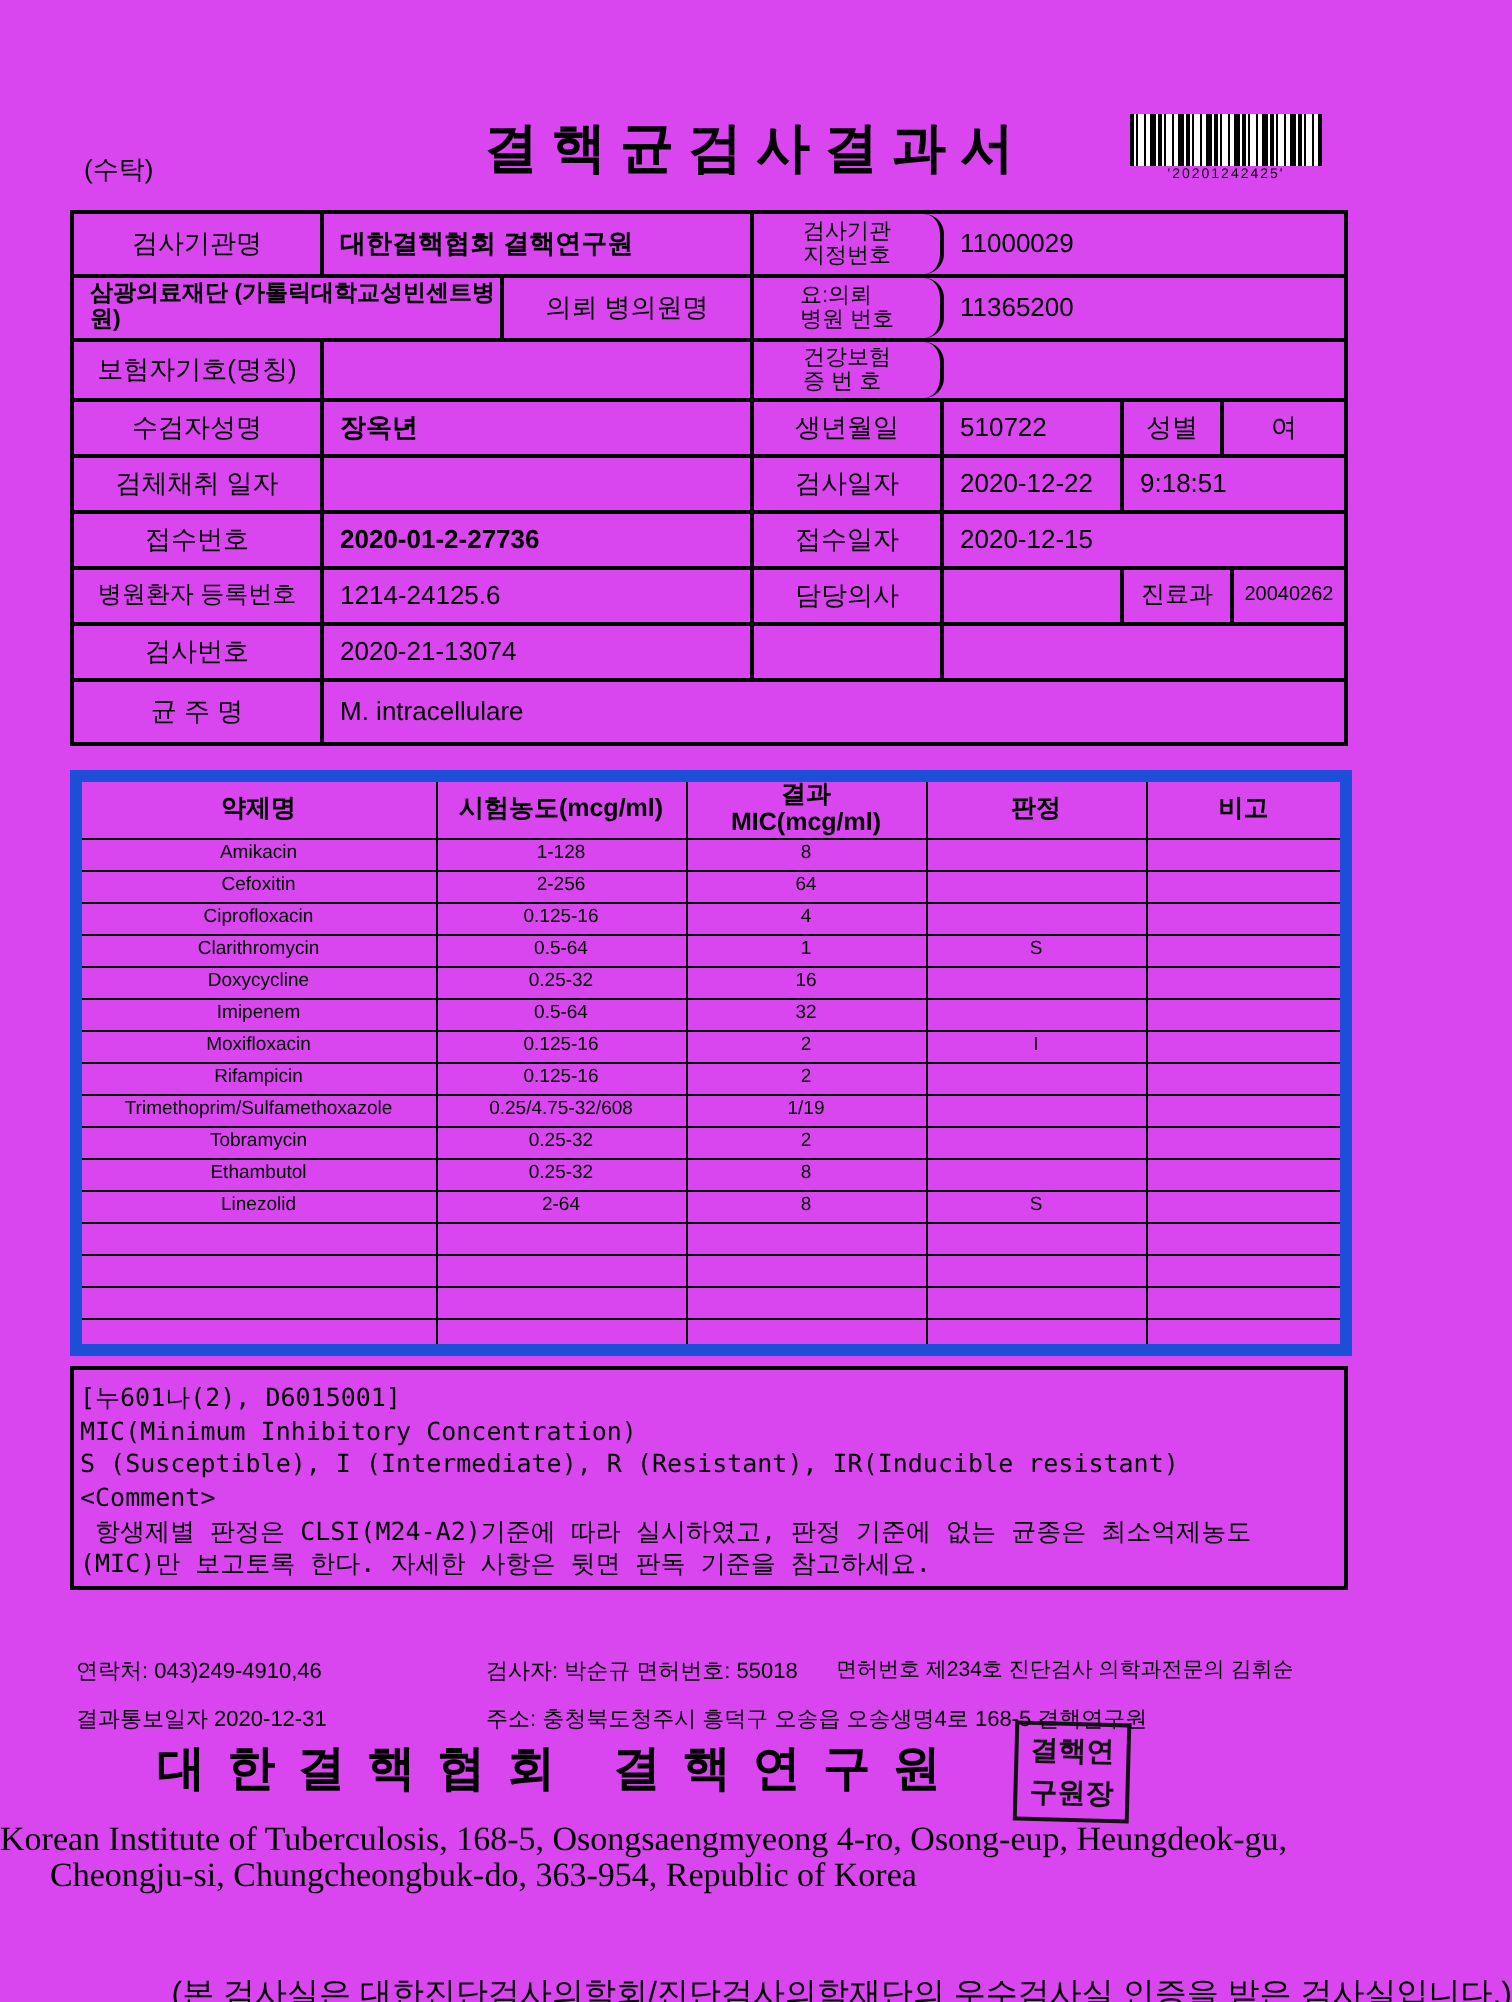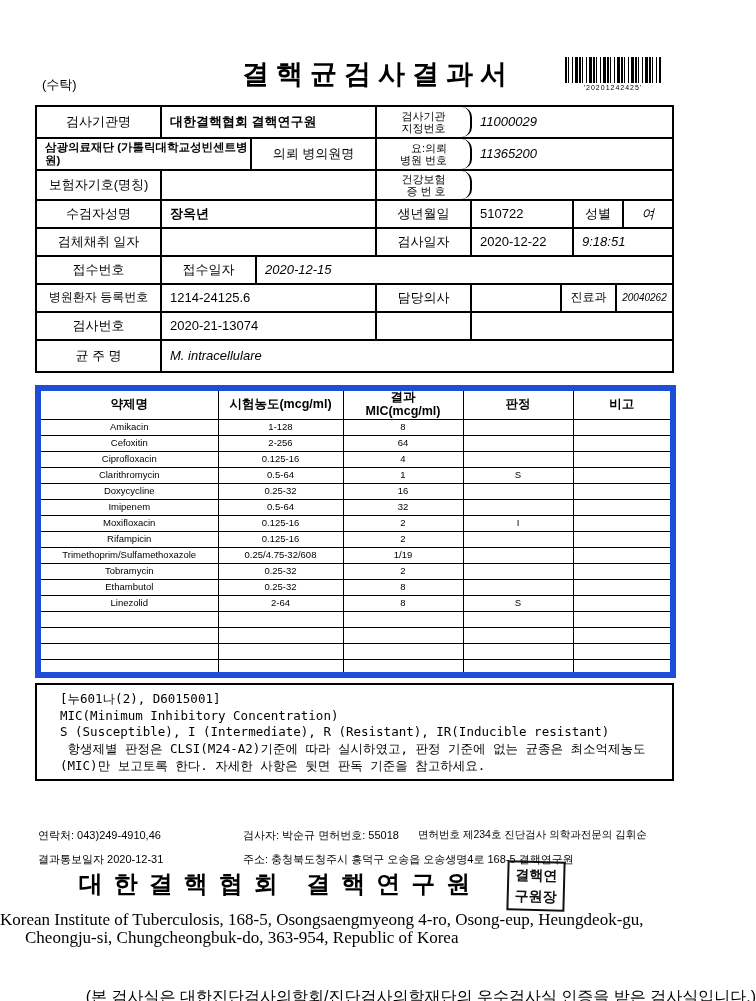--- a/index.html
+++ b/index.html
@@ -1,53 +1,53 @@
 <!DOCTYPE html>
 <html><head>
 <meta charset="utf-8">
 <style>
   * { margin:0; padding:0; box-sizing:border-box; }
   html,body { background:#e8e8e8; }
   body { font-family:"Liberation Sans", sans-serif; color:#000; }
-  .page { position:relative; width:756px; height:1001px; background:#ffffff; margin:0 auto; overflow:hidden; }
+  .page { position:relative; width:756px; height:1001px; background:#d946ef; margin:0 auto; overflow:hidden; }
 
   
   .consign { position:absolute; left:42px; top:76px; font-size:13px; }
   .doc-title { position:absolute; left:0; right:0; top:56px; text-align:center;
                font-size:27px; font-weight:bold; letter-spacing:7px; }
   .barcode-wrap { position:absolute; left:565px; top:57px; width:96px; text-align:center; }
   .barcode { width:96px; height:26px;
      background:repeating-linear-gradient(90deg,#000 0 2px,#fff 2px 3px,#000 3px 4px,#fff 4px 7px,#000 7px 8px,#fff 8px 10px,#000 10px 13px,#fff 13px 14px); }
   .barcode-label { font-size:7px; letter-spacing:1px; margin-top:1px; }
 
   
   .info-table { position:absolute; left:35px; top:105px; width:639px; border:2px solid #000; }
   .irow { display:flex; border-bottom:2px solid #000; }
   .irow:last-child { border-bottom:none; }
   .icell { border-right:2px solid #000; display:flex; align-items:center; justify-content:center;
-           font-size:13px; text-align:right; white-space:pre-line; line-height:1.12; overflow:hidden; }
-  .icell:last-child { border-right:none;font-style:italic; }
+           font-size:13px; text-align:left; white-space:pre-line; line-height:1.12; overflow:hidden; }
+  .icell:last-child { border-right:none; }
   .icell.val { justify-content:flex-start; text-align:left; padding-left:8px; }
   .icell.ctr { justify-content:center; padding-left:0; }
   .icell.sm { font-size:11px;border-radius:10px; }
   .bold { font-weight:bold; }
-  .w125{width:125px}.w215{width:215px}.w95{width:95px}.w105{width:102px}
+  .w125{width:125px}.w215{width:215px}.w95{width:95px}.w105{width:90px}
   .w90{width:90px}.w55{width:55px}.w50{width:50px}.fx{flex:1}
   .h32{height:32px}.h30{height:30px}.h28{height:28px}
 
   
   .drug-table { position:absolute; left:35px; top:385px; width:529px; border-collapse:collapse;
                 table-layout:fixed; border:6px solid #1d4ed8; }
   .drug-table th, .drug-table td { border:1px solid #000; text-align:center; overflow:hidden; }
   .drug-table th { height:30px; font-size:12.5px; font-weight:bold; white-space:pre-line; line-height:1.1; }
   .drug-table td { height:16px; font-size:9.5px; line-height:1; }
 
   
-  .comment-box { position:absolute; left:35px; top:683px; width:639px; height:98px;
-                 border:2px solid #000; padding:6px 23px;
+  .comment-box { position:absolute; left:35px; top:683px; width:639px; height:112px;
+                 border:2px solid #000; padding:6px 3px;
                  font-family:"DejaVu Sans Mono", monospace; font-size:12.5px; line-height:1.33; }
   .comment-box div { white-space:pre-wrap; }
 
   
   .ft { position:absolute; font-size:11px; white-space:nowrap; }
   .license-line { font-size:10.5px; }
   .org-big { position:absolute; left:40px; top:868px; width:480px; text-align:center;
              font-size:24px; font-weight:bold; letter-spacing:11px; white-space:nowrap; }
   .seal { position:absolute; left:507px; top:861px; width:58px; height:50px;
           border:2px solid #111; padding:2px; transform:rotate(1.5deg);
@@ -101,20 +101,21 @@
     </div>
     <div class="irow h28">
       <div class="icell w125">검체채취 일자</div>
       <div class="icell w215 val"></div>
       <div class="icell w95">검사일자</div>
       <div class="icell w105 val">2020-12-22</div>
       <div class="icell fx val">9:18:51</div>
     </div>
     <div class="irow h28">
       <div class="icell w125">접수번호</div>
+      <div class="icell w215 val bold">2020-01-2-27736</div>
       <div class="icell w95">접수일자</div>
       <div class="icell fx val">2020-12-15</div>
     </div>
     <div class="irow h28">
       <div class="icell w125" style="font-size:12px">병원환자 등록번호</div>
       <div class="icell w215 val">1214-24125.6</div>
       <div class="icell w95">담당의사</div>
       <div class="icell w90 val"></div>
       <div class="icell w55" style="font-size:12px">진료과</div>
       <div class="icell fx ctr" style="font-size:10px">20040262</div>
@@ -277,20 +278,21 @@
       <td></td>
       <td></td>
     </tr>
   </tbody>
   </table>
 
   <div class="comment-box">
     <div>[누601나(2), D6015001]</div>
     <div>MIC(Minimum Inhibitory Concentration)</div>
     <div>S (Susceptible), I (Intermediate), R (Resistant), IR(Inducible resistant)</div>
+    <div>&lt;Comment&gt;</div>
     <div> 항생제별 판정은 CLSI(M24-A2)기준에 따라 실시하였고, 판정 기준에 없는 균종은 최소억제농도</div>
     <div>(MIC)만 보고토록 한다. 자세한 사항은 뒷면 판독 기준을 참고하세요.</div>
   </div>
 
   <div class="ft" style="left:38px; top:828px;">연락처: 043)249-4910,46</div>
   <div class="ft" style="left:243px; top:828px;">검사자: 박순규  면허번호: 55018</div>
   <div class="ft license-line" style="left:418px; top:828px;">면허번호 제234호 진단검사 의학과전문의 김휘순</div>
   <div class="ft" style="left:38px; top:852px;">결과통보일자  2020-12-31</div>
   <div class="ft" style="left:243px; top:852px;">주소: 충청북도청주시 흥덕구 오송읍 오송생명4로 168-5 결핵연구원</div>
 

